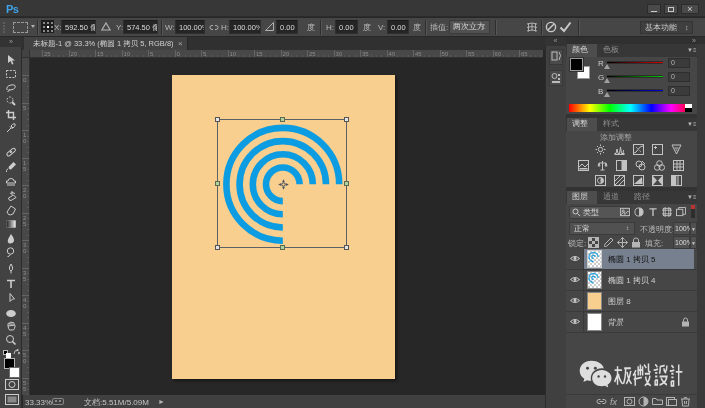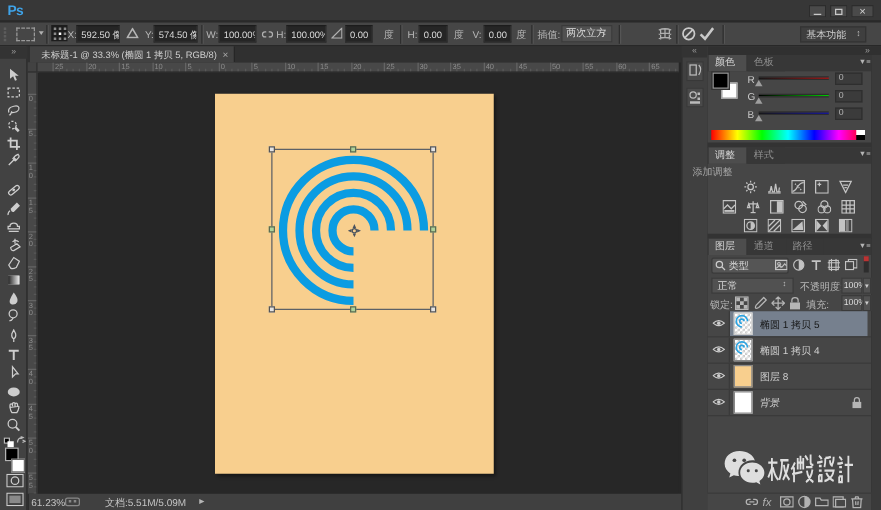--- a/index.html
+++ b/index.html
@@ -419,21 +419,21 @@
       <div class="abs" style="left:604px;top:92px;width:0;height:0;border-left:3px solid transparent;border-right:3px solid transparent;border-bottom:5px solid #9e9e9e"></div>
       <div class="abs" style="left:668px;top:86px;width:22px;height:10px;background:#3b3b3b;border:1px solid #2e2e2e;color:#b5b5b5;font-size:7px;line-height:8px;padding-left:2px">0</div>
       <div class="abs" style="left:569px;top:104px;width:123px;height:8px;background:linear-gradient(to right,#f00,#ff0 17%,#0f0 33%,#0ff 50%,#00f 67%,#f0f 83%,#f00)"></div>
       <div class="abs" style="left:685px;top:104px;width:7px;height:4px;background:#fff"></div>
       <div class="abs" style="left:685px;top:108px;width:7px;height:4px;background:#000"></div>
       <div class="abs" style="left:566px;top:114px;width:131px;height:4px;background:#333"></div>
       <div class="abs" style="left:566px;top:118px;width:131px;height:13px;background:#373737"></div>
       <div class="abs" style="left:567px;top:118px;width:30px;height:13px;background:#4d4d4d;color:#d6d6d6;font-size:8px;line-height:12px;padding-left:5px">调整</div>
       <div class="abs" style="left:598px;top:118px;width:30px;height:13px;background:#373737;color:#909090;font-size:8px;line-height:12px;padding-left:5px">样式</div>
       <div class="abs" style="left:687px;top:121px;color:#b5b5b5;font-size:6px;line-height:7px">▼≡</div>
-      <div class="abs lbl" style="left:554px;top:133px;color:#a5a5a5">添加调整</div>
+      <div class="abs lbl" style="left:600px;top:133px;color:#a5a5a5">添加调整</div>
       <svg class="abs" style="left:595px;top:144px" width="11" height="11" viewBox="0 0 11 11">
         <circle cx="5.5" cy="5.5" r="2.2" stroke="#c3c3c3" fill="none"></circle>
         <path d="M5.5 0.5 L5.5 2 M5.5 9 L5.5 10.5 M0.5 5.5 L2 5.5 M9 5.5 L10.5 5.5 M2 2 L3 3 M8 8 L9 9 M9 2 L8 3 M3 8 L2 9" stroke="#c3c3c3" fill="none"></path>
       </svg>
       <svg class="abs" style="left:614px;top:144px" width="11" height="11" viewBox="0 0 11 11">
         <path d="M0.5 9.5 L2 9.5 L3 5 L4 9.5 L5.5 9.5 L6.5 3 L7.5 9.5 L10.5 9.5 M9 9.5 L9.5 6" stroke="#c3c3c3" fill="none"></path>
         <path d="M0.5 10.5 L10.5 10.5" stroke="#c3c3c3" fill="none"></path>
       </svg>
       <svg class="abs" style="left:633px;top:144px" width="11" height="11" viewBox="0 0 11 11">
         <rect x="0.5" y="0.5" width="10" height="10" stroke="#c3c3c3" fill="none"></rect>
@@ -641,20 +641,20 @@
       <svg class="abs" style="left:666px;top:396px" width="11" height="11" viewBox="0 0 11 11">
         <rect x="0.5" y="1.5" width="8" height="8" stroke="#b3b3b3" fill="none"></rect>
         <rect x="2.5" y="3.5" width="8" height="6" fill="#464646" stroke="#b3b3b3"></rect>
       </svg>
       <svg class="abs" style="left:680px;top:396px" width="11" height="11" viewBox="0 0 11 11">
         <path d="M1 3 L10 3 M2 3 L2.5 10 L8.5 10 L9 3 M4 3 L4.5 1.5 L6.5 1.5 L7 3 M4.5 5 L4.7 8 M6.5 5 L6.3 8" stroke="#b3b3b3" fill="none"></path>
       </svg>
     </div>
 
 <div class="abs" style="left:23px;top:395px;width:522px;height:13px;background:#404040"></div>
-<div class="abs lbl" style="left:25px;top:398px;color:#c5c5c5">61.23%</div>
+<div class="abs lbl" style="left:25px;top:398px;color:#c5c5c5">33.33%</div>
 <div class="abs" style="left:52px;top:398px;width:12px;height:7px;border:1px solid #888;border-radius:2px"></div>
     <div class="abs" style="left:55px;top:400px;width:2px;height:2px;background:#888"></div>
     <div class="abs" style="left:59px;top:400px;width:2px;height:2px;background:#888"></div>
 <div class="abs lbl" style="left:84px;top:398px;color:#c5c5c5">文档:5.51M/5.09M</div>
 <div class="abs" style="left:158px;top:397px;color:#b5b5b5;font-size:7px;line-height:9px">►</div>
 
 </div>
 
 </body></html>

